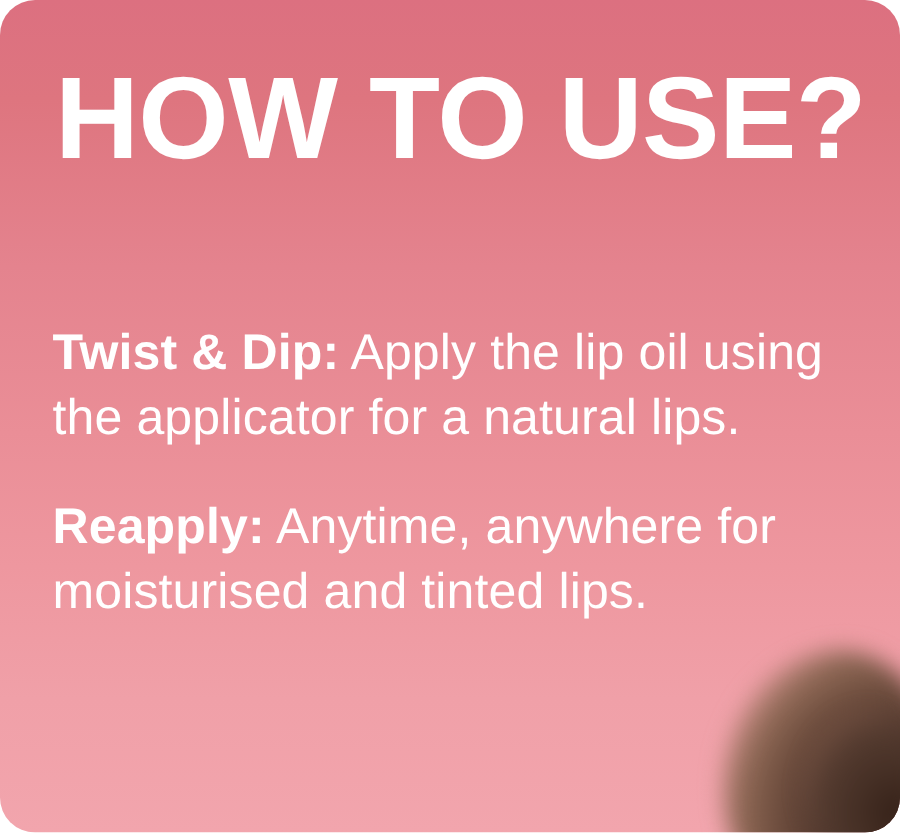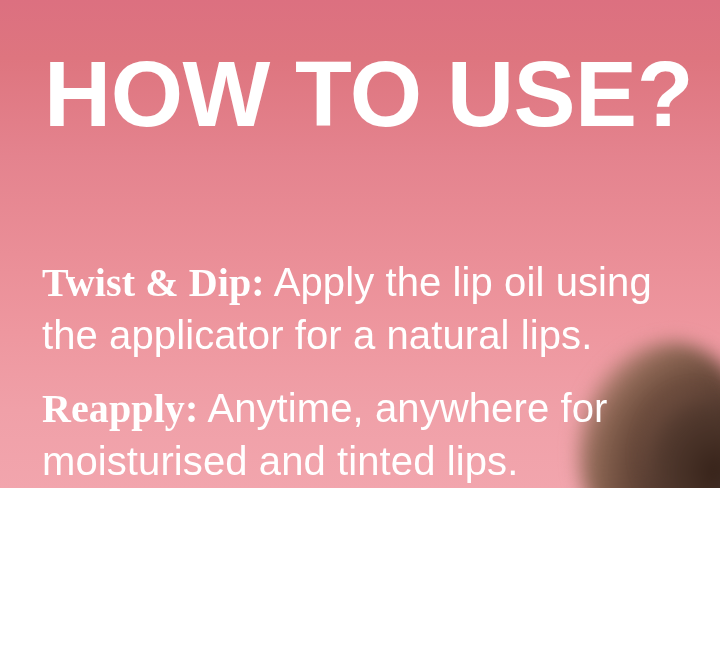--- a/index.html
+++ b/index.html
@@ -4,32 +4,33 @@
 <style>
   html, body {
     margin: 0;
     padding: 0;
     background: #ffffff;
   }
 
   #poster {
     position: relative;
     width: 720px;
-    height: 488px;
+    height: 666px;
     overflow: hidden;
     font-family: "Liberation Sans", sans-serif;
     
     background: linear-gradient(180deg,
         #dc7080 0%,
         #de757f 12%,
         #e4838e 32%,
         #ea8e97 52%,
         #ee979f 68%,
         #f0a0a8 84%,
         #f2a5ad 100%);
+    border-radius: 28px;
   }
 
   
   .hair-shape {
     position: absolute;
     right: -34px;
     bottom: -46px;
     width: 180px;
     height: 190px;
     border-radius: 58% 42% 45% 55% / 62% 50% 50% 38%;
@@ -93,26 +94,25 @@
   .para {
     margin: 0;
     color: #ffffff;
     font-size: 40px;
     line-height: 52px;
     font-weight: 400;
     letter-spacing: 0.1px;
   }
 
   .para + .para {
-    margin-top: 21px;
+    margin-top: 35px;
   }
 
   .para .lead {
     font-weight: 700;
-    font-family: Liberation Serif, serif;
   }
 </style>
 </head>
 <body>
 
 <div id="poster">
 
   <div class="hair-shape"></div>
   <div class="hair-shape-2"></div>
 

